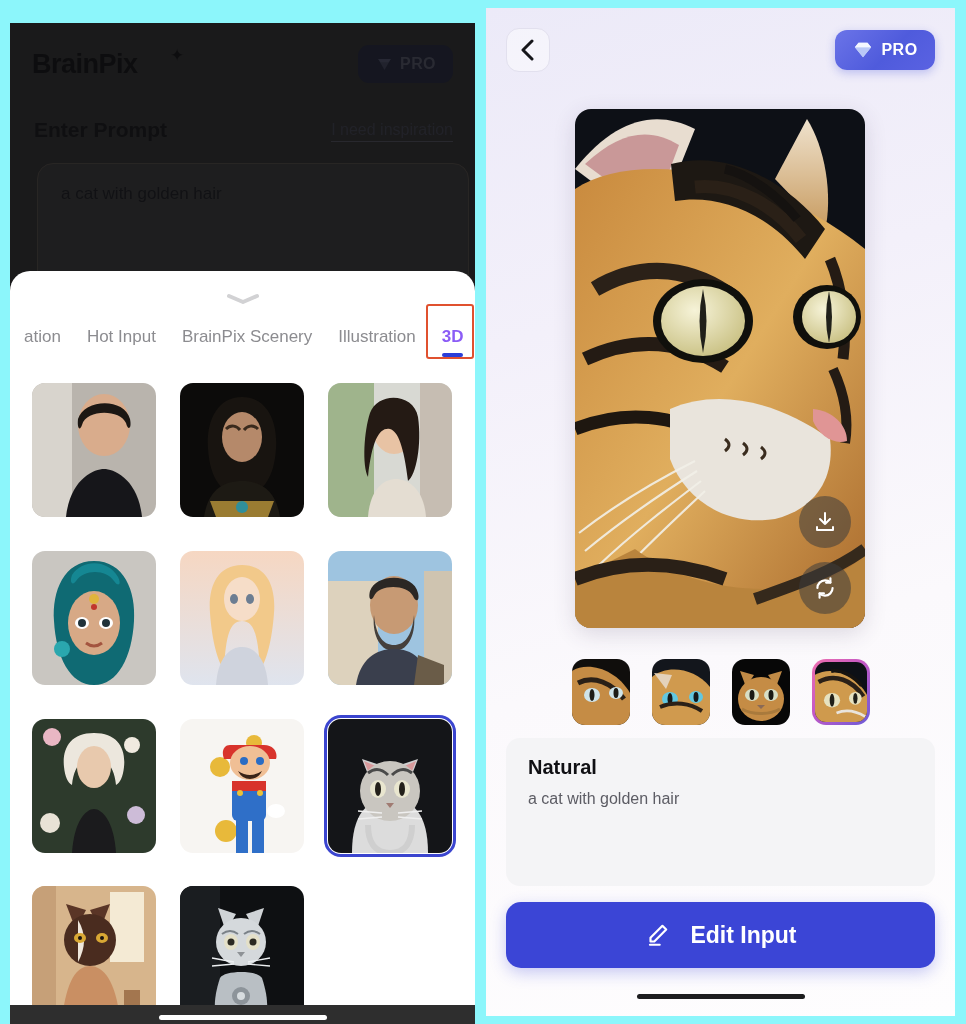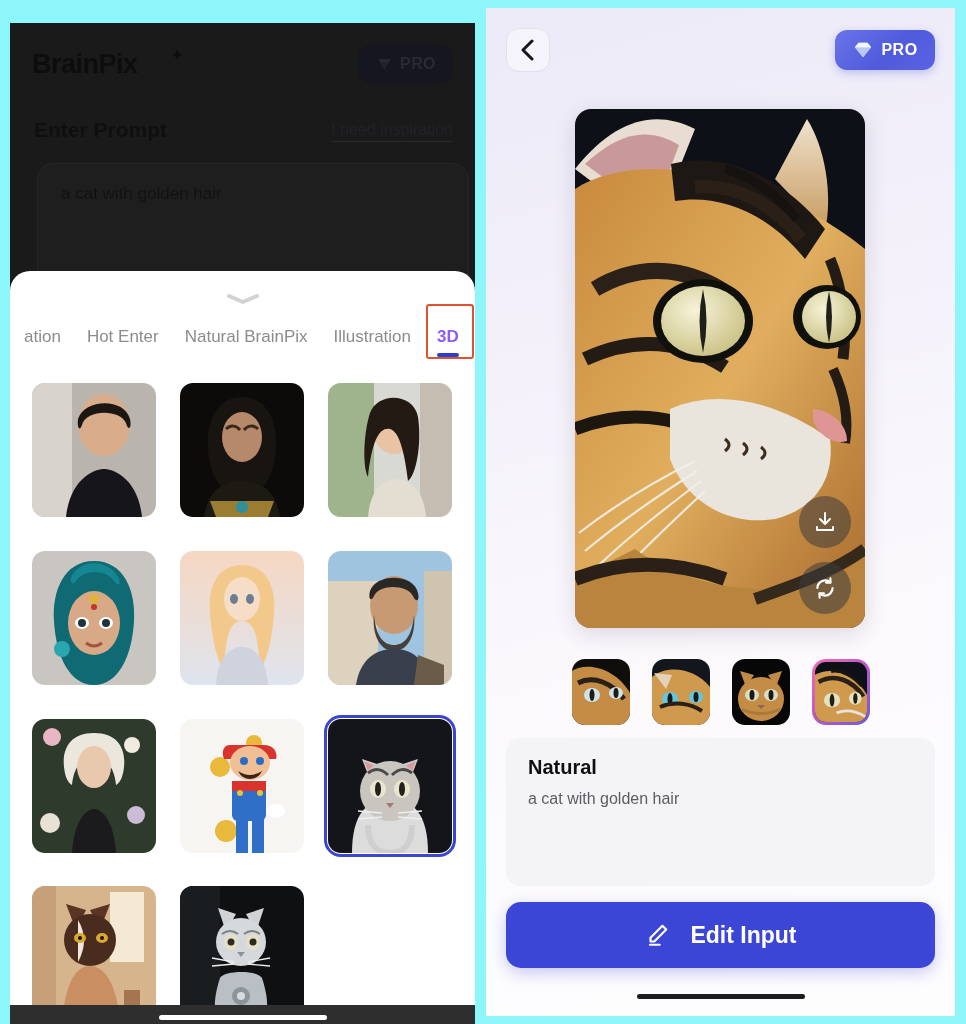--- a/index.html
+++ b/index.html
@@ -206,22 +206,22 @@
 
     <div class="l-dim"></div>
 
     <div class="sheet">
       <svg class="sheet-handle" viewBox="0 0 34 12">
         <path d="M3 3 L17 9 L31 3" stroke="#d2d2d4" stroke-width="4" fill="none" stroke-linecap="round" stroke-linejoin="round"></path>
       </svg>
 
       <div class="tabs">
         <div class="tab">ation</div>
-        <div class="tab">Hot Enter</div>
-        <div class="tab">Natural BrainPix</div>
+        <div class="tab">Hot Input</div>
+        <div class="tab">BrainPix Scenery</div>
         <div class="tab">Illustration</div>
         <div class="tab active">
           <span>3D</span>
           <span class="ul"></span>
         </div>
       </div>
 
       <div class="grid">
         <div class="cell">
           <svg viewBox="0 0 124 134" width="124" height="134">

